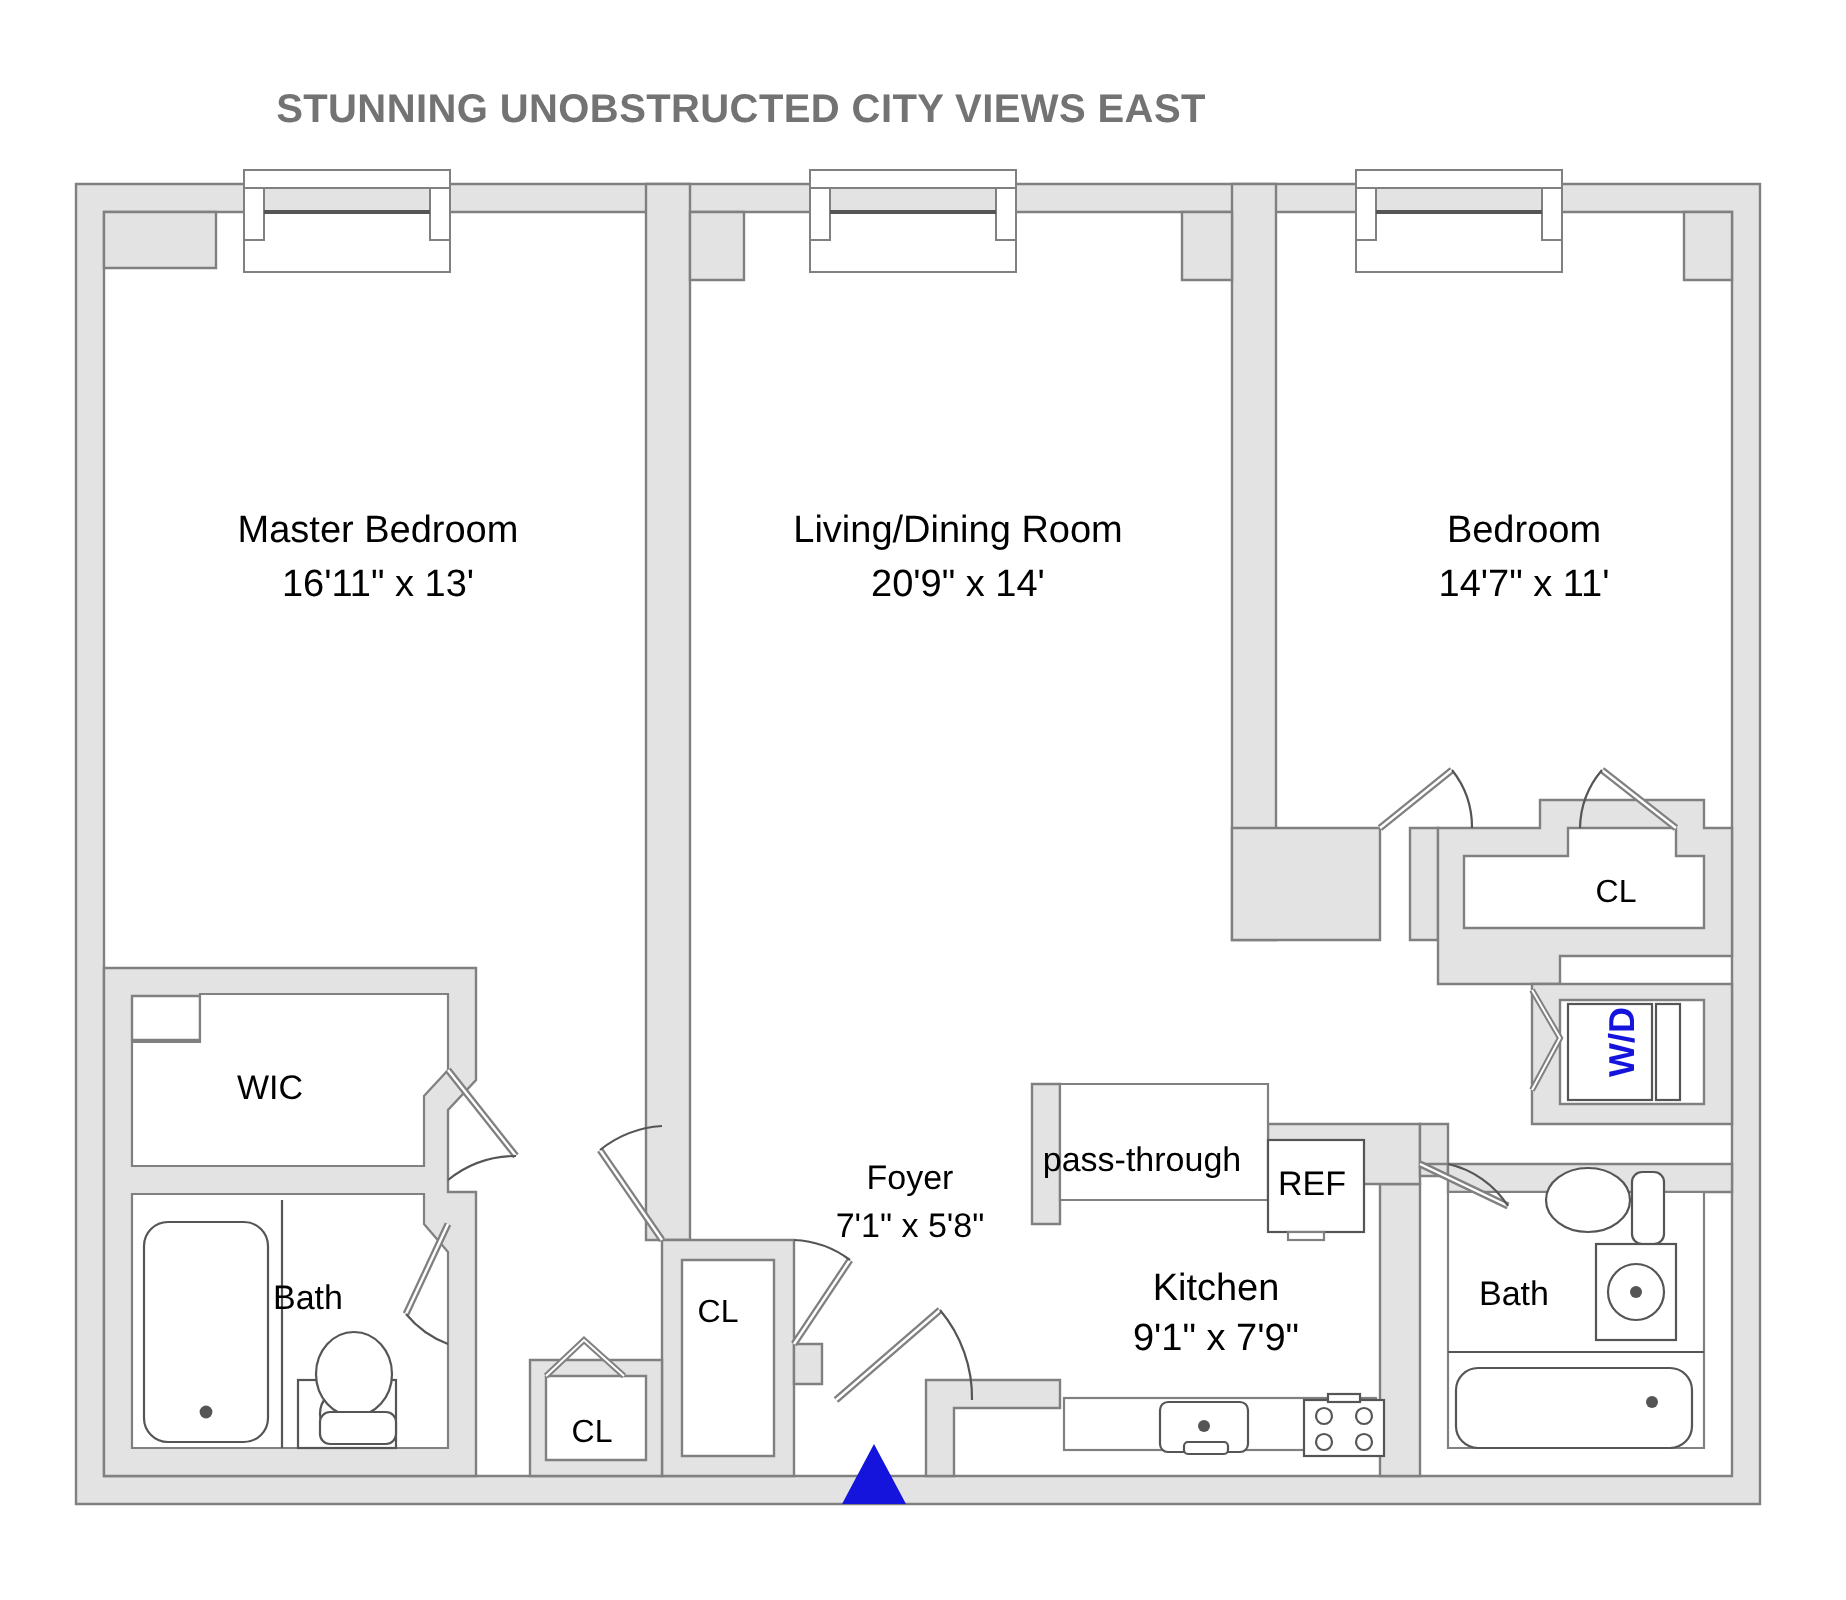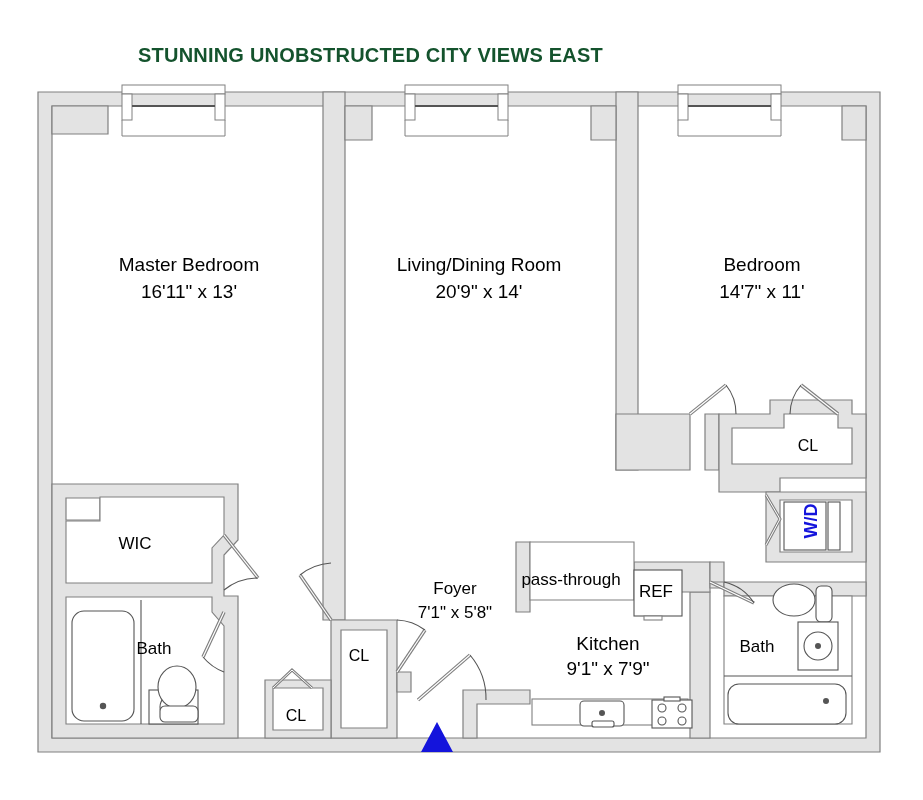--- a/index.html
+++ b/index.html
@@ -22,21 +22,21 @@
   #listing-title {
     position: absolute;
     top: 44px;
     left: 0;
     width: 741px;
     text-align: center;
     font-family: "Liberation Sans", sans-serif;
     font-size: 20px;
     font-weight: bold;
     letter-spacing: 0.2px;
-    color: #14532d;
+    color: #737373;
     white-space: nowrap;
   }
   #floorplan-svg {
     position: absolute;
     top: 0;
     left: 0;
   }
   .room-label {
     font-family: "Liberation Sans", sans-serif;
     font-size: 19px;

